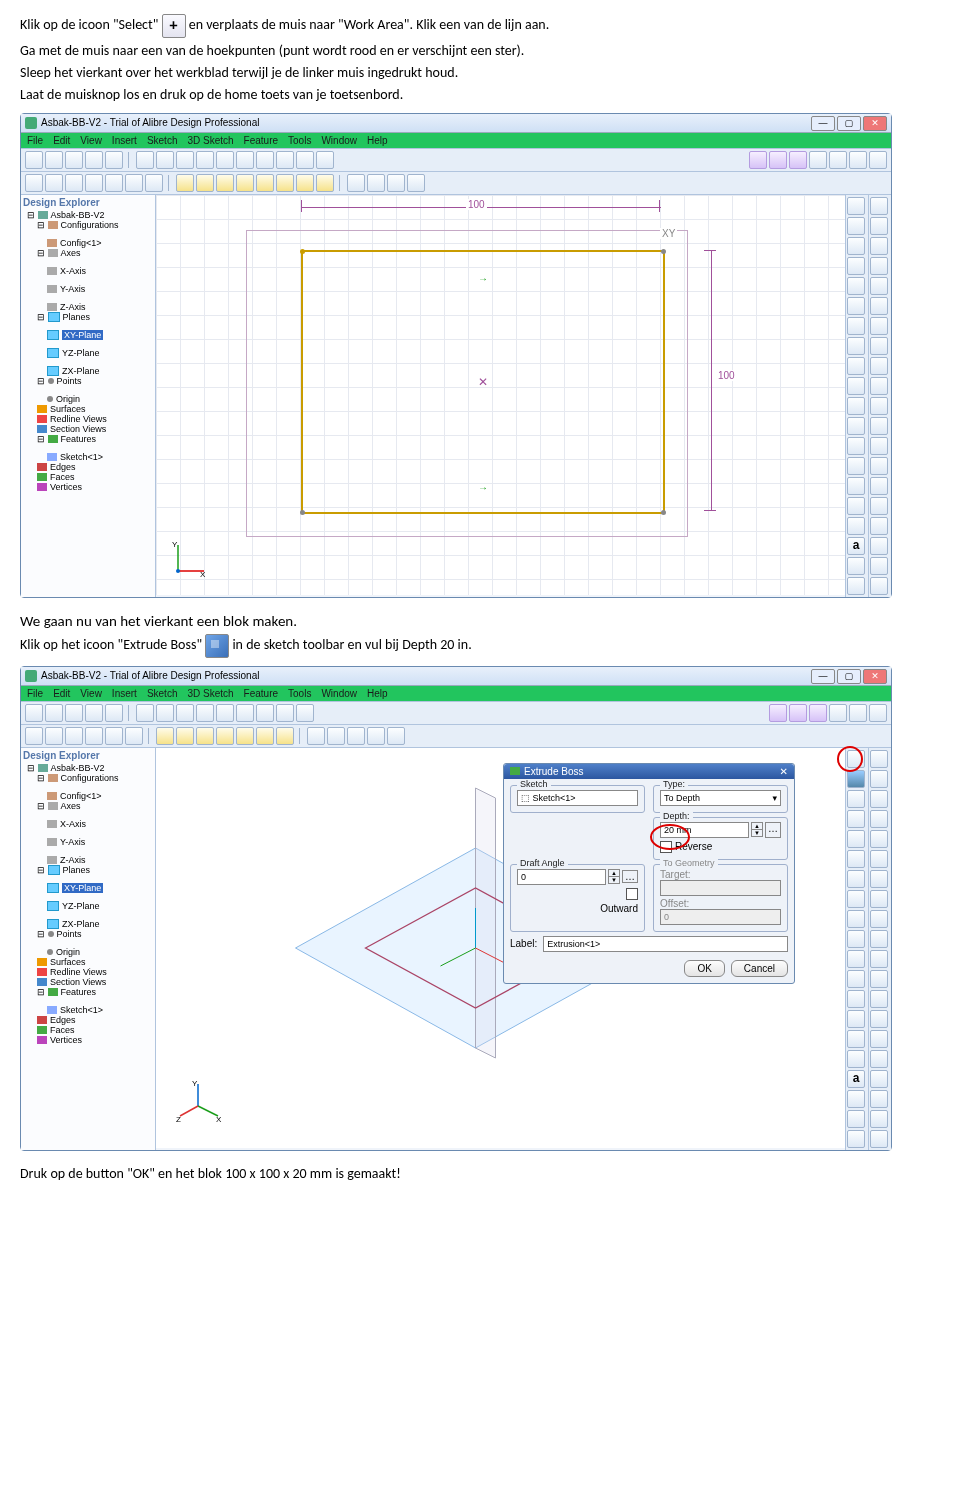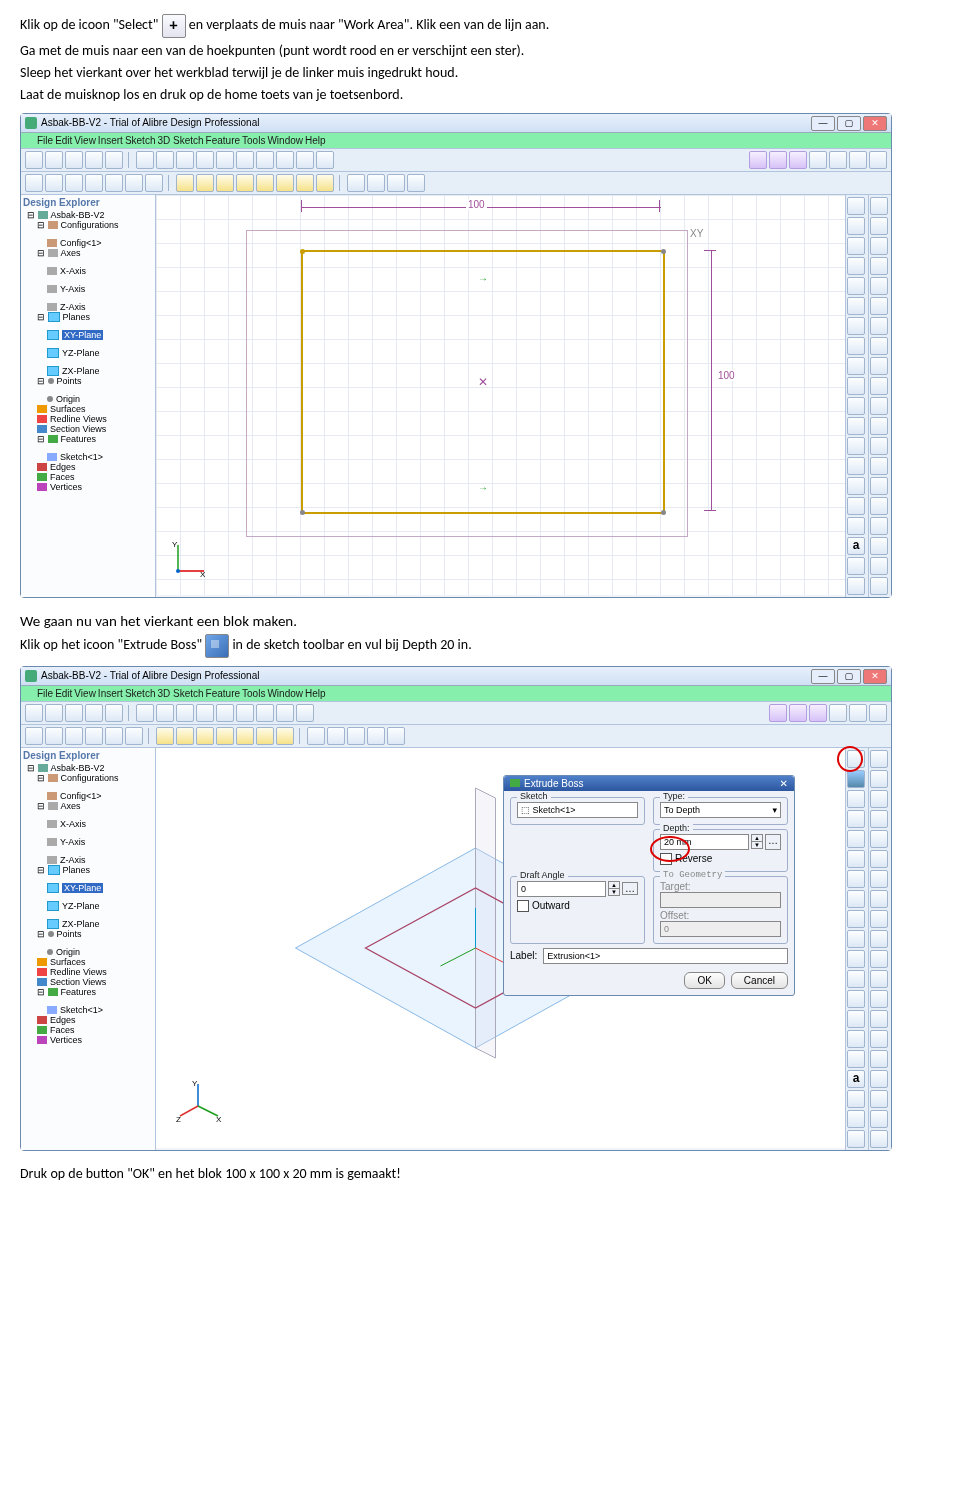--- a/index.html
+++ b/index.html
@@ -43,23 +43,23 @@
     position: relative;
   }
   .win-icon { width: 12px; height: 12px; background: #4a7; border-radius: 2px; margin-right: 4px; }
   .win-ctrl { position: absolute; right: 4px; top: 2px; display: flex; gap: 2px; }
   .wc { width: 22px; height: 13px; border: 1px solid #888; border-radius: 2px; display:flex;align-items:center;justify-content:center;font-size:9px;}
   .wc-min { background:#e6eefc; }
   .wc-max { background:#e6eefc; }
   .wc-close { background:#e77; color:#fff; }
   .menubar {
     display: flex;
-    gap: 2px;
-    padding: 2px 16px;
-    background: #86efac;
+    gap: 10px;
+    padding: 2px 6px;
+    background: #22c55e;
     border-bottom: 1px solid #b0c4de;
   }
   .menubar span { color: #1a1a1a; }
   .toolbar {
     display: flex;
     align-items: center;
     gap: 2px;
     padding: 2px 4px;
     background: #e6eef8;
     border-bottom: 1px solid #b0c4de;
@@ -133,21 +133,21 @@
     background: #e6eef8;
     border-top: 1px solid #b0c4de;
     font-size: 9px;
     gap: 14px;
   }
   .statusbar .spacer { flex:1; }
   .dim-label { position:absolute; font-size:10px; background:#fff; padding:0 2px; color:#a0509a; }
   .axis-ind { position:absolute; left:14px; bottom:14px; font-size:9px; }
   .dialog {
     position: absolute;
-    right: 50px; top: 27px;
+    right: 50px; top: 15px;
     width: 290px;
     border: 1px solid #6a8ab0;
     border-radius: 3px;
     background: #eef2f8;
     font-size: 10px;
   }
   .dlg-title {
     background: linear-gradient(#4f80c9,#2c56a0);
     color:#fff; padding:2px 6px;
     display:flex; justify-content:space-between;
@@ -360,21 +360,21 @@
 
       <div style="position:absolute;left:145px;top:12px;width:360px;border-top:1px solid #a0509a;"></div>
       <div style="position:absolute;left:145px;top:5px;height:12px;border-left:1px solid #a0509a;"></div>
       <div style="position:absolute;left:503px;top:5px;height:12px;border-left:1px solid #a0509a;"></div>
       <div class="dim-label" style="left:310px;top:4px;">100</div>
 
       <div style="position:absolute;left:555px;top:55px;height:260px;border-left:1px solid #a0509a;"></div>
       <div style="position:absolute;left:548px;top:55px;width:12px;border-top:1px solid #a0509a;"></div>
       <div style="position:absolute;left:548px;top:315px;width:12px;border-top:1px solid #a0509a;"></div>
       <div class="dim-label" style="left:560px;top:175px;">100</div>
-      <div class="dim-label" style="left:532px;top:33px;color:#888;">XY</div>
+      <div class="dim-label" style="left:504px;top:33px;color:#888;">XY</div>
 
       <div class="axis-ind">
         <svg width="40" height="40">
           <line x1="8" y1="32" x2="8" y2="6" stroke="#1a9e1a" stroke-width="1.5"></line>
           <line x1="8" y1="32" x2="34" y2="32" stroke="#d00" stroke-width="1.5"></line>
           <text x="2" y="8" fill="#000" font-size="8">Y</text>
           <text x="30" y="38" fill="#000" font-size="8">X</text>
           <circle cx="8" cy="32" r="2" fill="#06c"></circle>
         </svg>
       </div>
@@ -669,27 +669,27 @@
             <div style="display:flex;gap:2px;align-items:center;">
               <div class="dlg-input" style="flex:1;">
                   <span>0</span>
                 </div>
               <div style="display:flex;flex-direction:column;">
                   <span style="border:1px solid #888;font-size:6px;padding:0 2px;">▲</span>
                   <span style="border:1px solid #888;border-top:0;font-size:6px;padding:0 2px;">▼</span>
                 </div>
               <span style="border:1px solid #888;padding:0 2px;">…</span>
             </div>
-            <label style="display:flex;gap:3px;align-items:flex-start;margin-top:3px;">
+            <label style="display:flex;gap:3px;align-items:flex-end;margin-top:3px;flex-direction:column;">
                 <span style="width:10px;height:10px;border:1px solid #555;background:#fff;"></span>
                 <span>Outward</span>
               </label>
           </div>
           <div class="dlg-group" style="grid-column:2;color:#888;">
-            <span class="lg" style="color:#888;font-family:Liberation Mono, monospace;">To Geometry</span>
+            <span class="lg" style="color:#888;">To Geometry</span>
             <div>Target:</div>
             <div class="dlg-input" style="background:#eee;"></div>
             <div style="margin-top:2px;">Offset:</div>
             <div class="dlg-input" style="background:#eee;">
                 <span>0</span>
               </div>
           </div>
           <div style="grid-column:1/3;display:flex;align-items:center;gap:6px;">
             <span>Label:</span>
             <div class="dlg-input" style="flex:1;">

